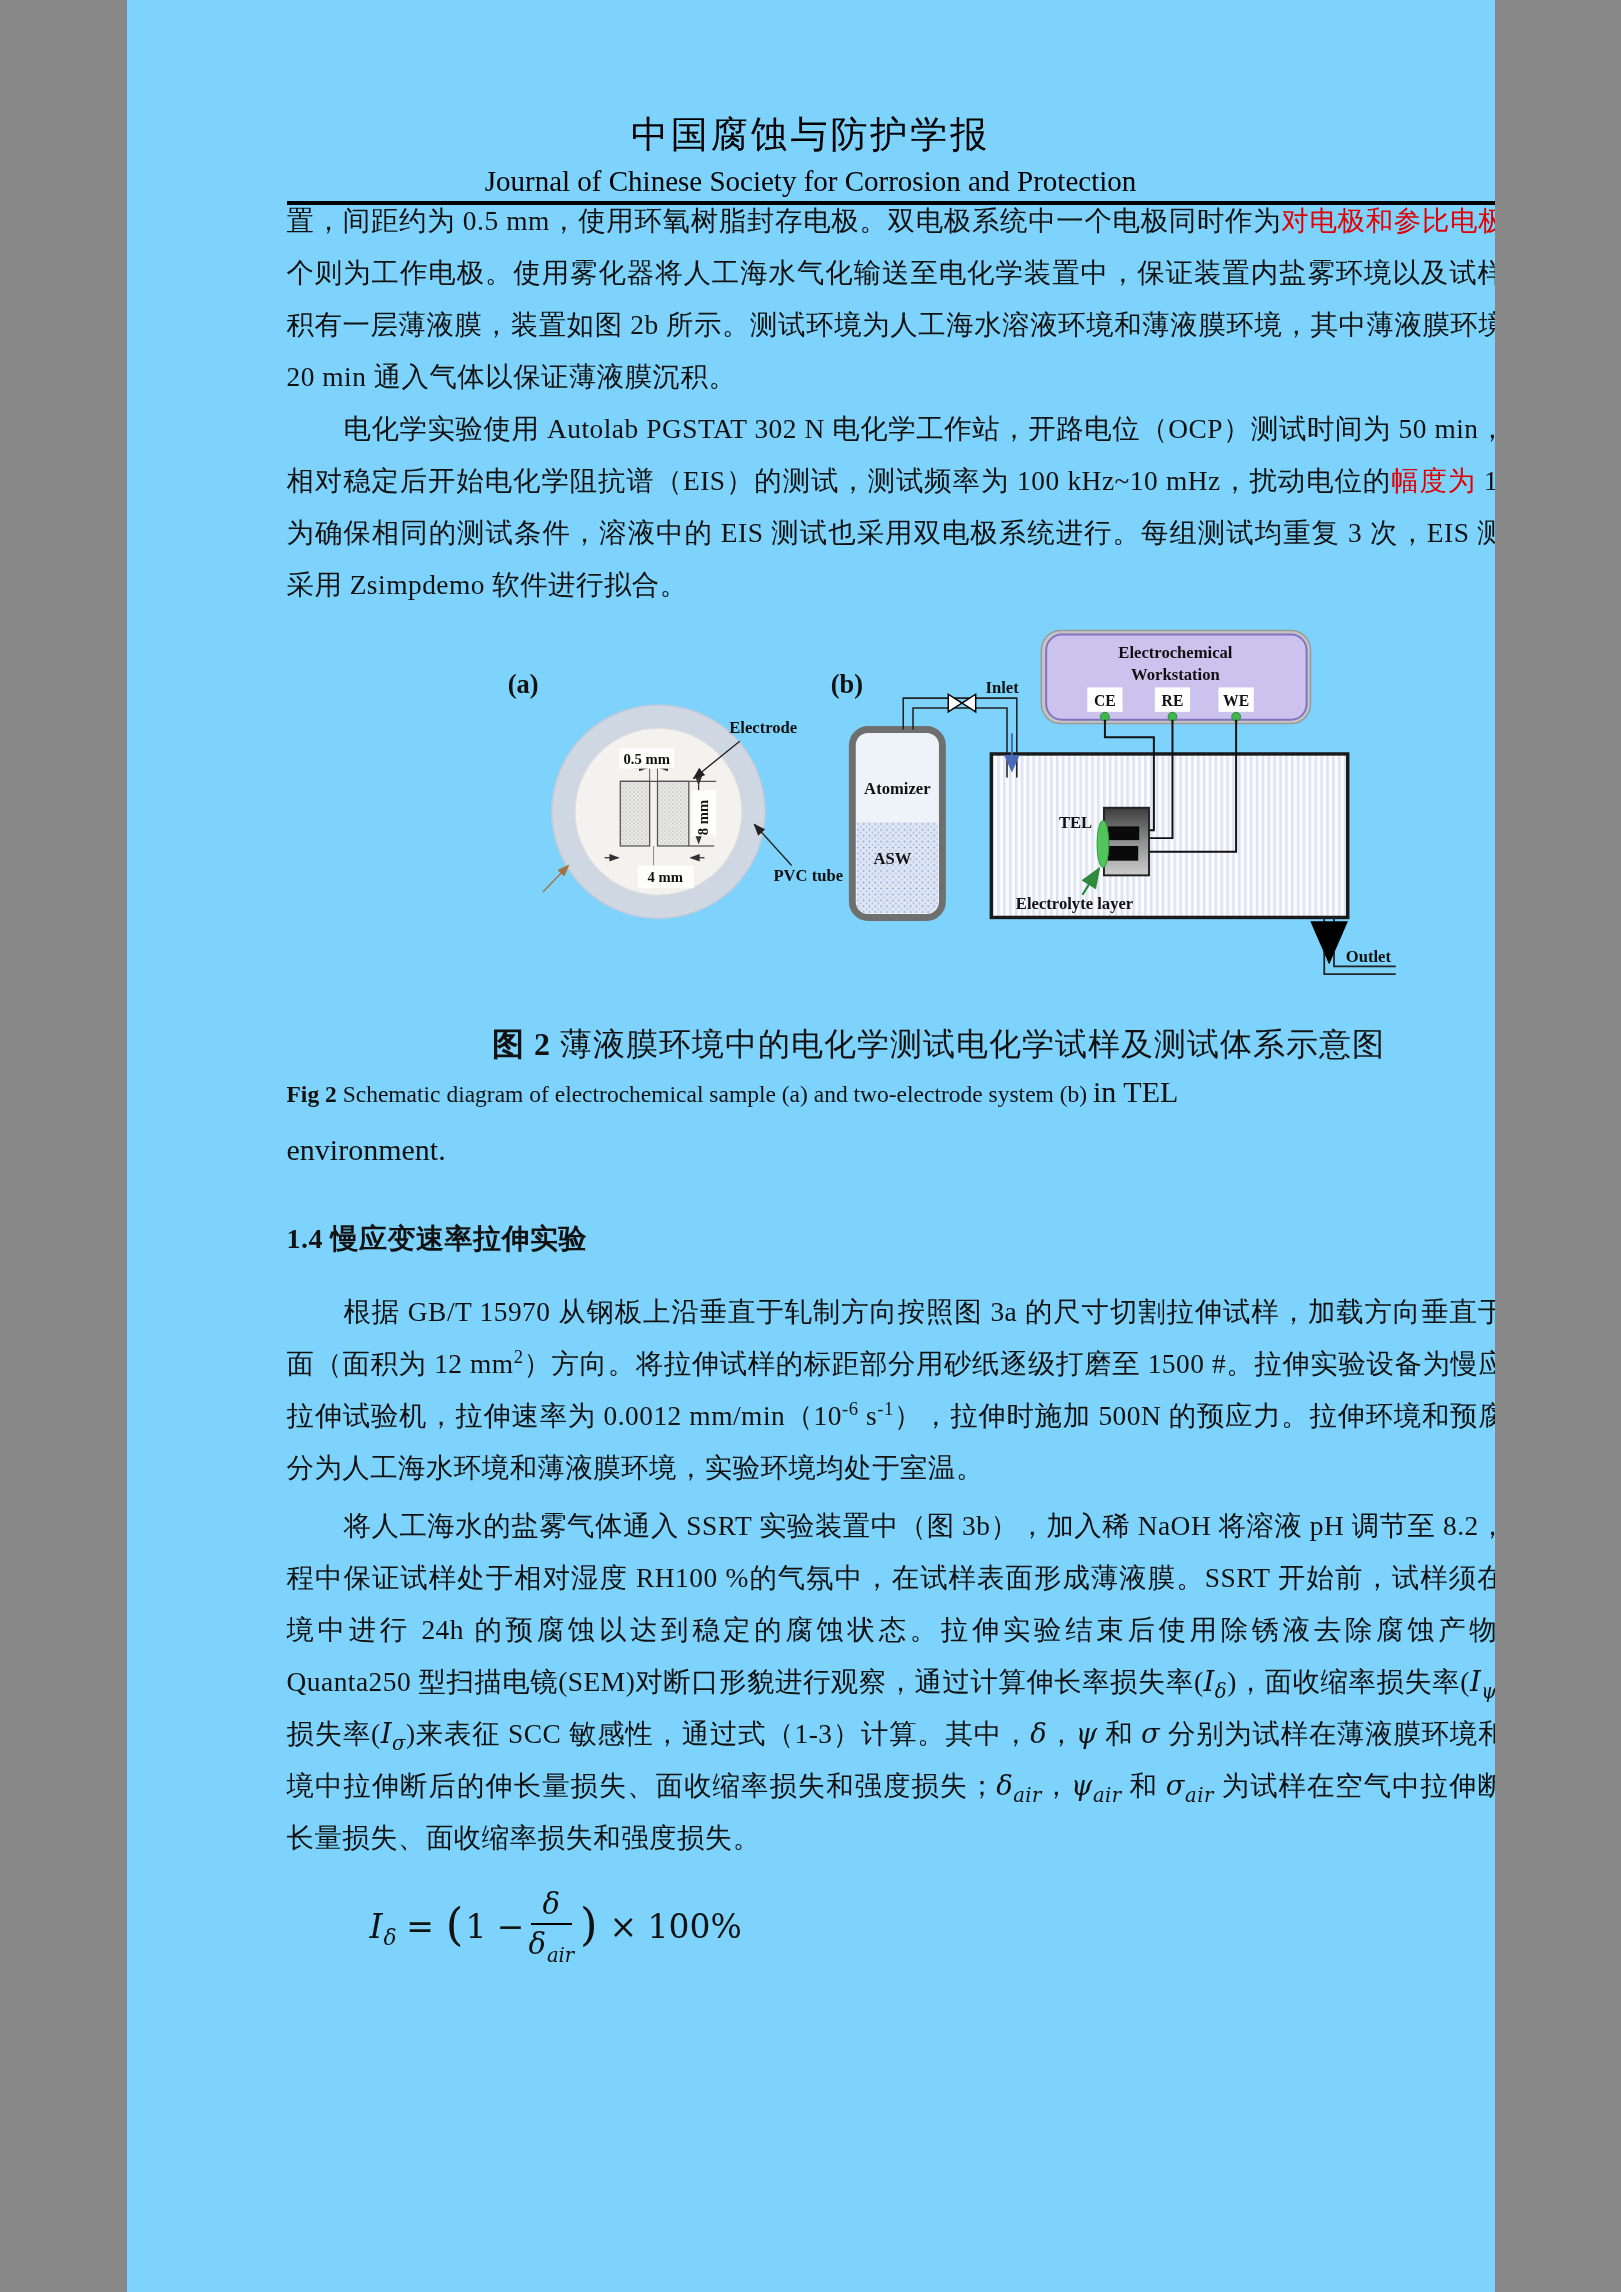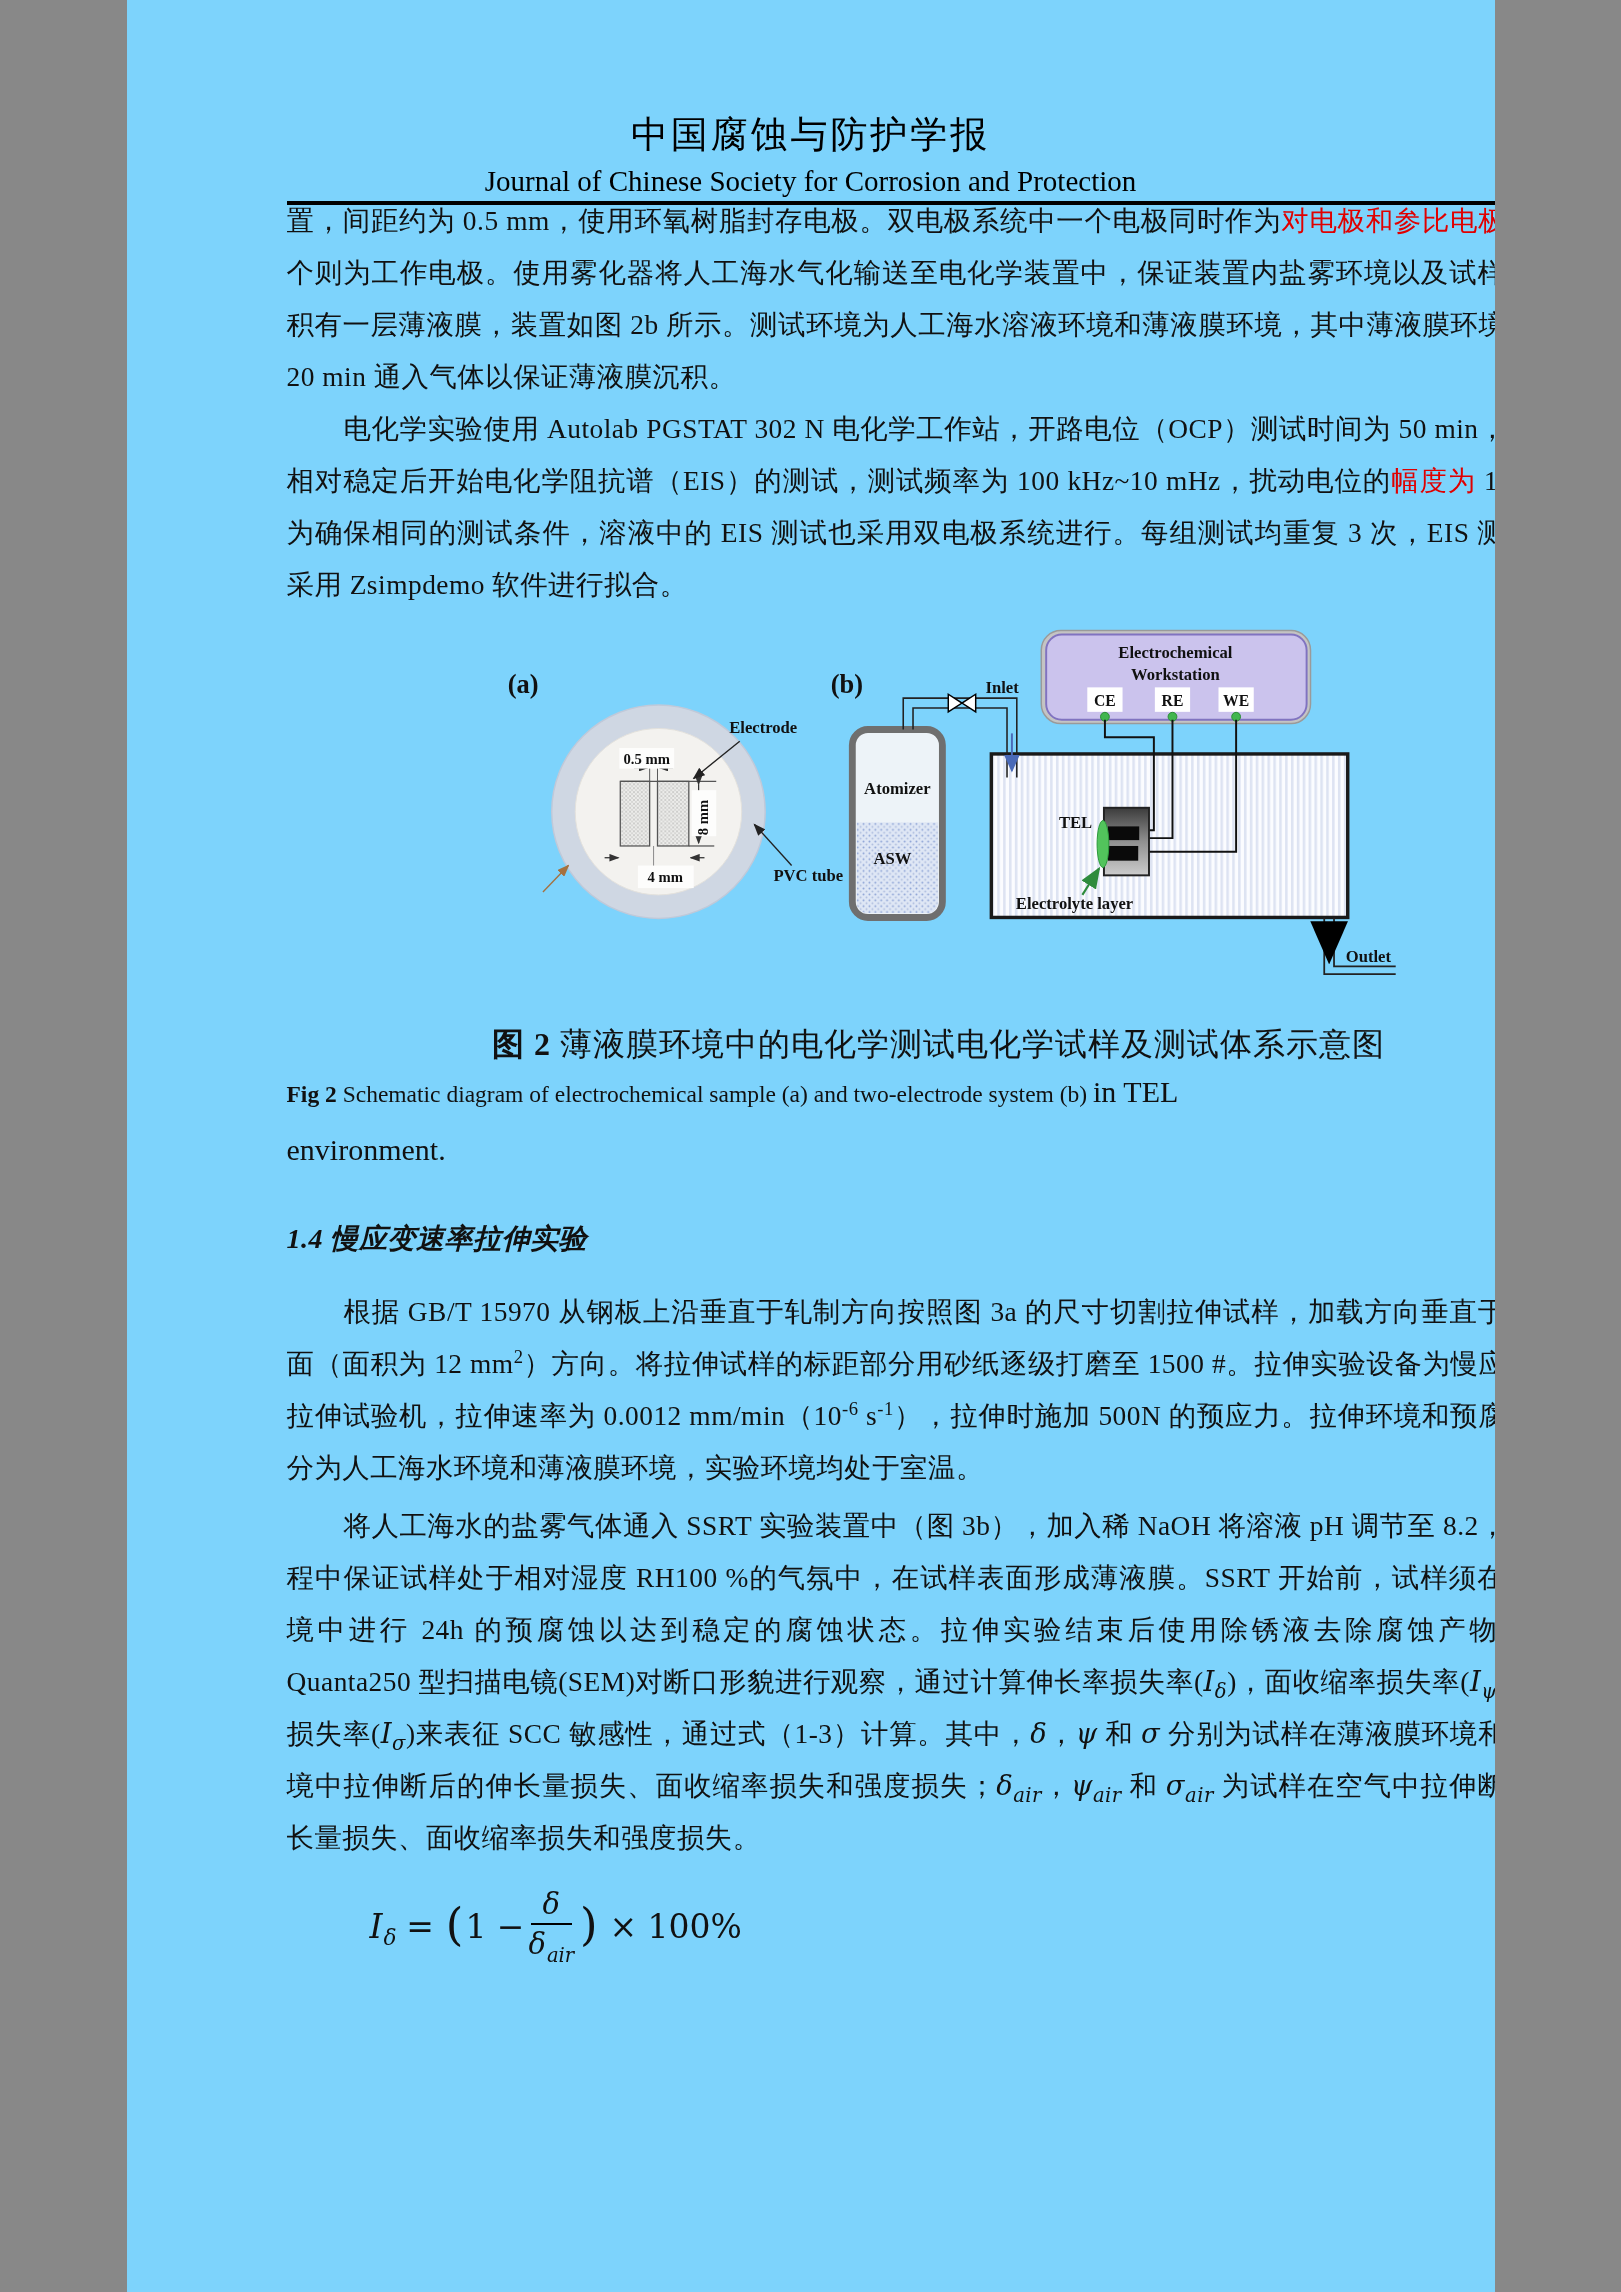--- a/index.html
+++ b/index.html
@@ -44,21 +44,21 @@
   .cap-cn{
     font-size:32px;line-height:39px;text-align:center;margin-top:2px;letter-spacing:1px;
   }
   .cap-cn .cap-label{font-weight:bold;}
   .cap-en{
     font-size:23.5px;line-height:56px;text-align:left;margin-top:0;
   }
   .cap-en .cap-label{font-weight:bold;}
   .cap-en .cap-big{font-size:30px;}
   .sec-heading{
-    font-size:28px;line-height:39px;font-weight:bold;margin-top:41px;letter-spacing:0.5px;font-style:italic;
+    font-size:28px;line-height:39px;font-weight:bold;margin-top:41px;letter-spacing:0.5px;
   }
   .p3{margin-top:28px;}
   .p4{margin-top:5.9px;}
   .equation{
     display:flex;justify-content:space-between;align-items:center;
     margin-top:13.7px;height:98px;font-family:"DejaVu Serif",serif;
   }
   .eq-left{display:flex;align-items:center;padding-left:83px;font-size:33px;}
   .eq-var{font-style:italic;}
   .eq-varsub{font-style:italic;font-size:21.6px;position:relative;top:10.8px;margin-left:1px;}

